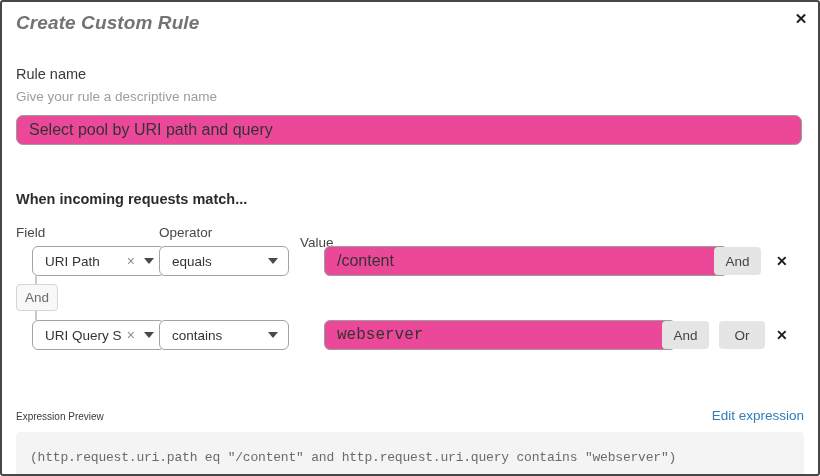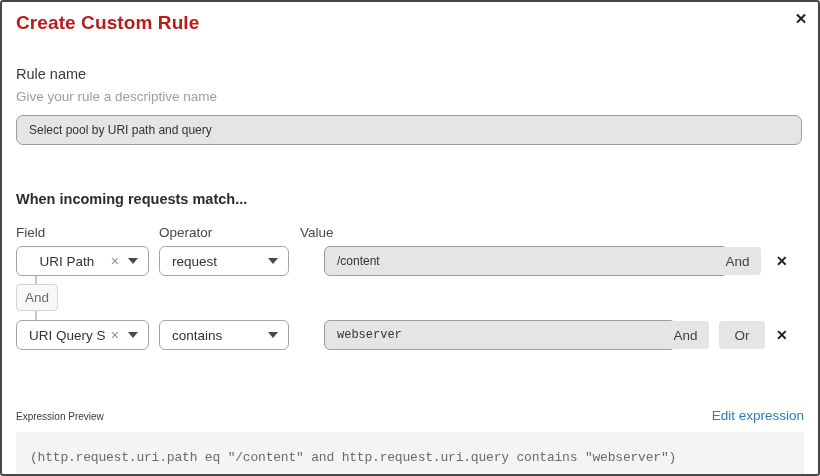--- a/index.html
+++ b/index.html
@@ -11,55 +11,56 @@
     width:820px; height:476px;
     background:#fff;
     border:2px solid #474747;
     border-radius:3px;
     padding:0 14px;
     overflow:hidden;
   }
 
   .dialog-title {
     margin-top:10px;
-    font-size:19px; font-weight:bold; color:#b91c1c;
+    font-size:19px; font-weight:bold; color:#737373;
     letter-spacing:.1px;
+    font-style:italic;
   }
   .close-btn {
     position:absolute; top:6px; right:6px;
     width:22px; height:22px;
     background:none; border:none;
     font-size:15px; font-weight:bold; color:#1f1f1f;
     cursor:pointer; line-height:22px; text-align:center;
     font-family:"Liberation Sans", sans-serif;
   }
 
   .rule-name-label { margin-top:32px; font-size:14.5px; color:#3a3a3a; }
   .rule-name-hint  { margin-top:7px;  font-size:13.5px; color:#9d9d9d; }
   .text-input {
     display:block; width:100%; height:30px;
     margin-top:11px;
     border:1px solid #9d9d9d; border-radius:6px;
     padding:0 12px;
-    font-size:12px; color:#333;
-    font-family:"Liberation Sans", sans-serif;
-    background:#e5e5e5; outline:none;
+    font-size:16px; color:#333;
+    font-family:"Liberation Sans", sans-serif;
+    background:#ec4899; outline:none;
   }
   .rule-name-input { width:786px; border-radius:7px; }
 
   .match-heading {
     margin-top:46px;
     font-size:14.5px; font-weight:bold; color:#2c2c2c;
   }
 
   .cols-row { position:relative; height:14px; margin-top:18px; }
   .col-label { position:absolute; top:0; font-size:13.5px; color:#474747; }
   .col-field    { left:0; }
   .col-operator { left:143px; }
-  .col-value    { left:284px; }
+  .col-value    { left:284px;margin-top:10px; }
 
   .cond-row { position:relative; height:30px; margin-top:7px; }
 
   .select {
     position:absolute; top:0; height:30px;
     border:1px solid #a3a3a3; border-radius:6px;
     background:#fff;
     display:flex; align-items:center;
     padding:0 10px 0 12px;
     font-size:13.5px; color:#333;
@@ -68,21 +69,21 @@
   .select .sel-text { flex:1; white-space:nowrap; overflow:hidden; }
   .clear-x { color:#8d8d8d; font-size:14px; margin:0 9px 0 6px; line-height:1; }
   .caret {
     width:0; height:0;
     border-left:5px solid transparent;
     border-right:5px solid transparent;
     border-top:6px solid #4a4a4a;
     display:inline-block;
   }
 
-  .field-select    { left:0;    width:133px;text-align:center; }
+  .field-select    { left:16px;    width:133px; }
   .operator-select { left:143px; width:130px; }
   .value-input {
     position:absolute; top:0; margin-top:0; left:284px; height:30px;margin-left:24px;
   }
   .value-1 { width:404px; }
   .value-2 { width:352px;font-family:Liberation Mono, monospace; }
 
   .logic-btn {
     position:absolute; top:1px; height:28px;
     background:#e5e5e5; border:none; border-radius:4px;
@@ -156,21 +157,21 @@
     <span class="col-label col-value">Value</span>
   </div>
 
   <div class="cond-row">
     <div class="select field-select">
       <span class="sel-text">URI Path</span>
       <span class="clear-x">×</span>
       <span class="caret"></span>
     </div>
     <div class="select operator-select">
-      <span class="sel-text">request</span>
+      <span class="sel-text">equals</span>
       <span class="caret"></span>
     </div>
     <input class="text-input value-input value-1" type="text" value="/content" style="">
     <button class="logic-btn and-1">And</button>
     <button class="row-delete">✕</button>
   </div>
 
   <div class="connector-wrap">
     <div class="connector-line line-top"></div>
     <div class="connector-badge">And</div>

